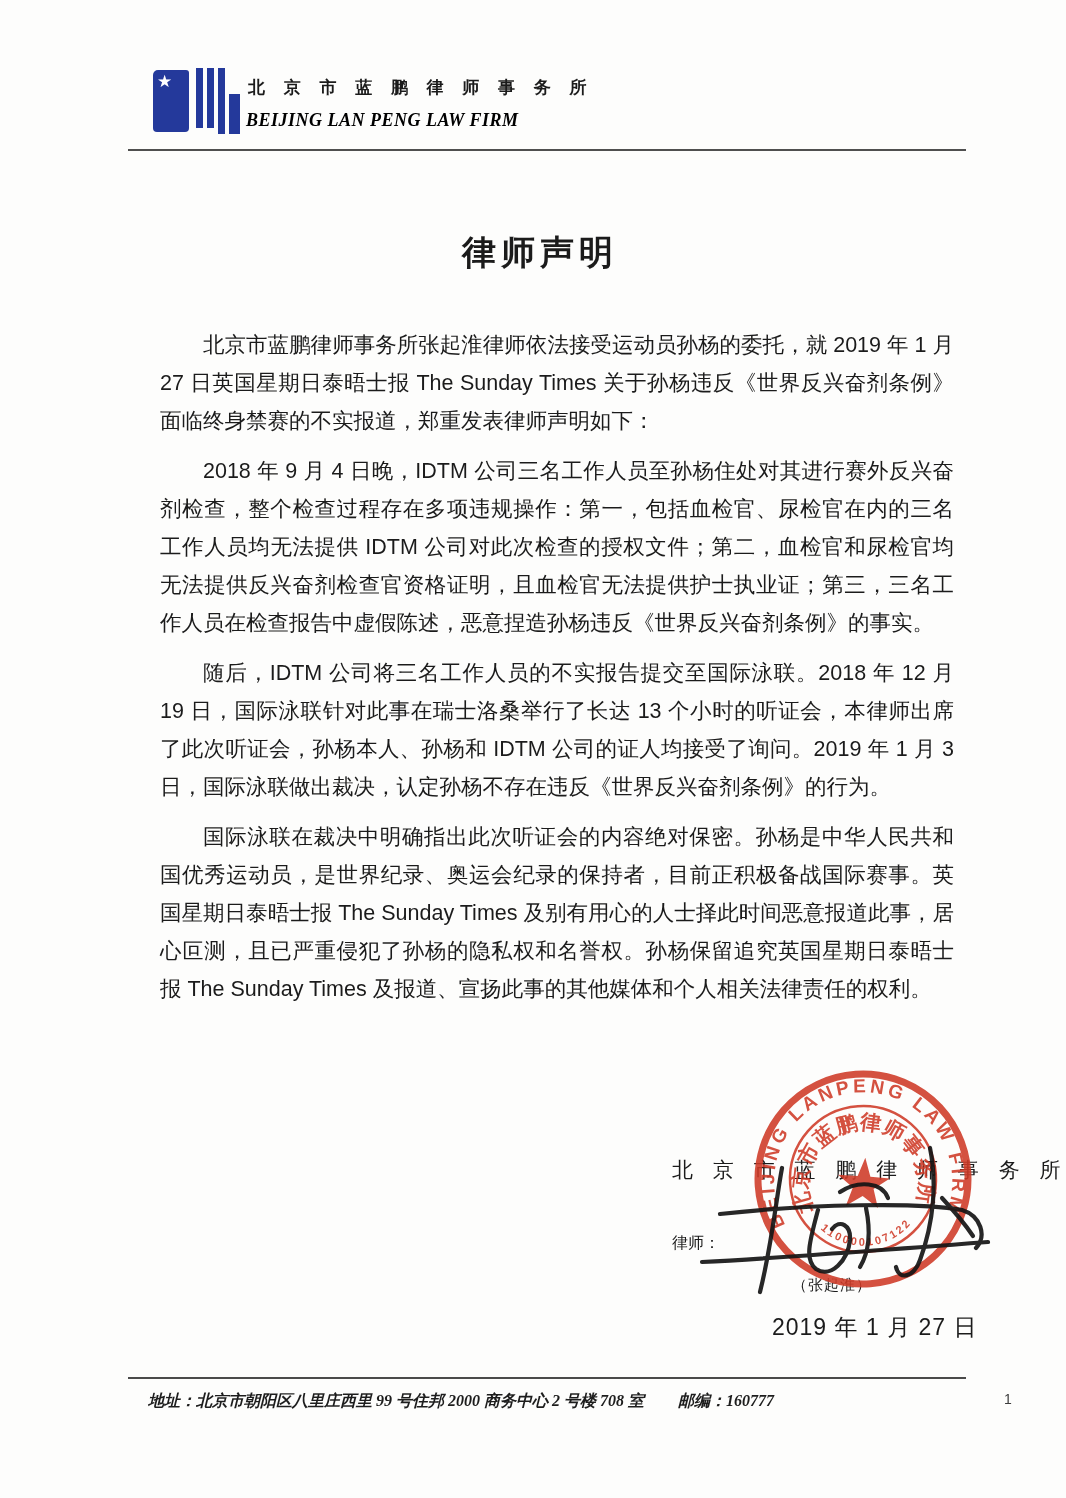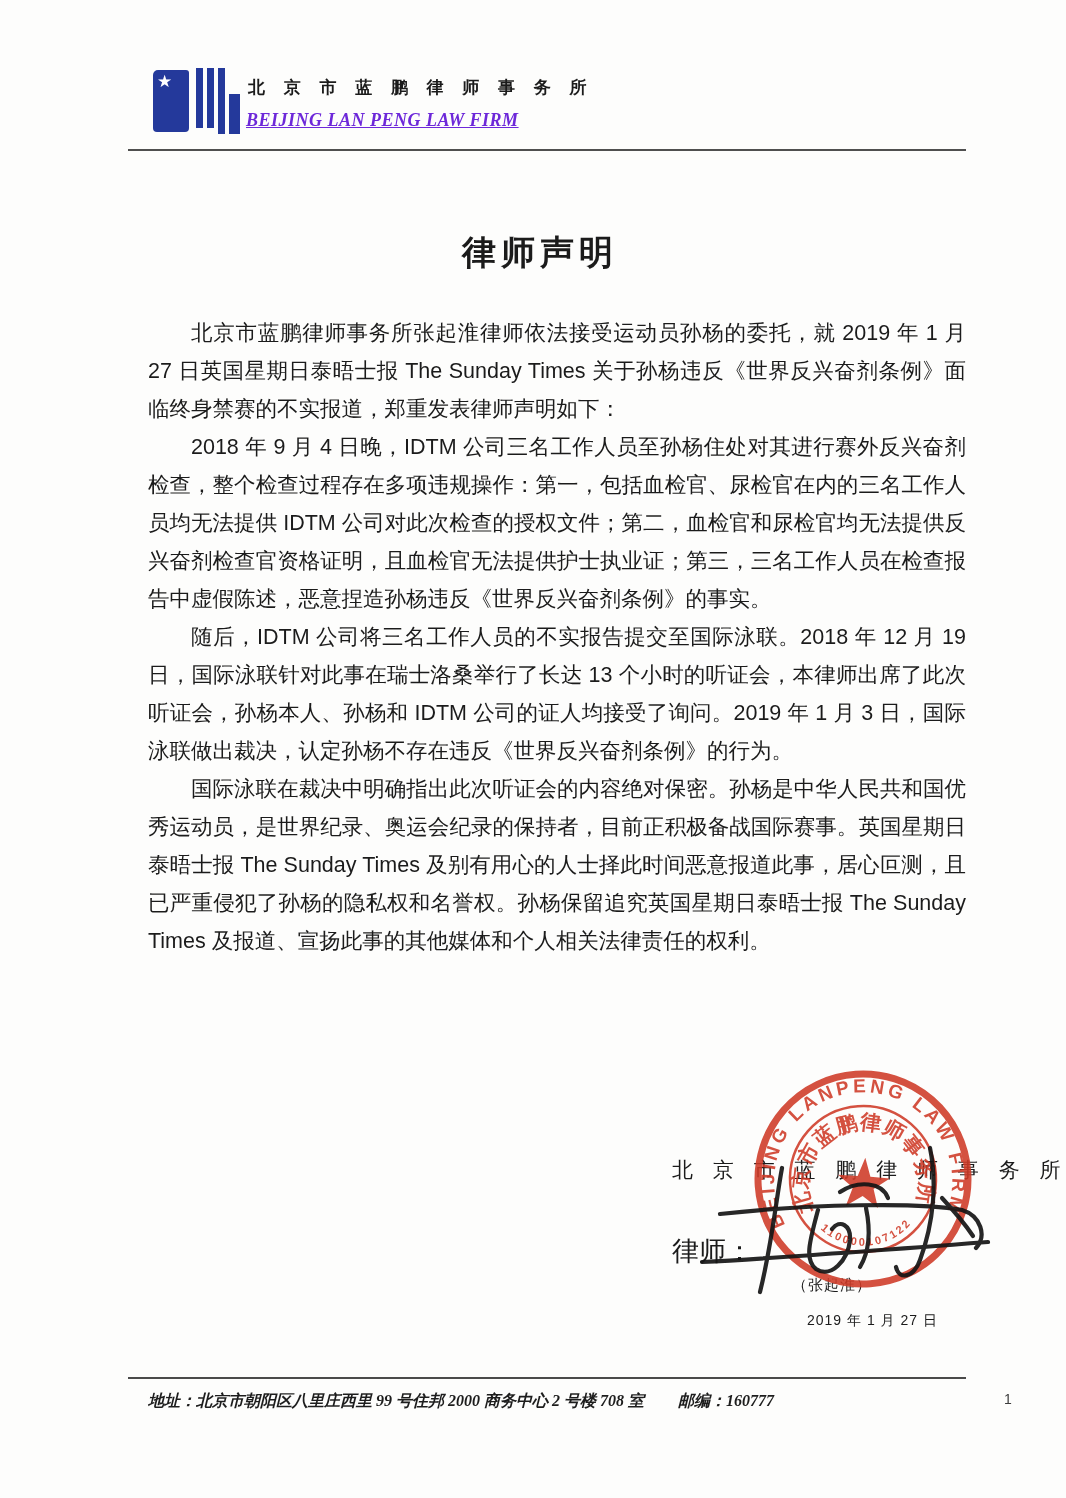--- a/index.html
+++ b/index.html
@@ -14,33 +14,33 @@
     background:#24399b; border-radius:5px 3px 4px 4px;}
   .logo .flag .star{position:absolute; left:4px; top:3px; color:#ffffff; font-size:17px; line-height:17px;}
   .logo .bar{position:absolute; top:0; background:#24399b;}
   .logo .b1{left:43px; width:7px; height:60px;}
   .logo .b2{left:54px; width:7px; height:60px;}
   .logo .b3{left:65px; width:7px; height:66px;}
   .logo .b4{left:76px; width:11px; height:40px; top:26px;}
   .firm-zh{position:absolute; left:248px; top:76px; font-size:17px; font-weight:700;
     letter-spacing:7px;}
   .firm-en{position:absolute; left:246px; top:110px; font-size:18px; font-weight:600;
-    font-style:italic; font-family:"Liberation Serif", serif; letter-spacing:0.5px; color:#6d28d9;text-decoration:underline;}
+    font-style:italic; font-family:"Liberation Serif", serif; letter-spacing:0.5px; color:#000000;}
   .hr-top{position:absolute; left:128px; top:149px; width:838px; height:2px; background:#4f4f4f;}
   
   .doc-title{position:absolute; left:0; top:230px; width:1080px; text-align:center;
     font-size:34px; font-weight:700; letter-spacing:5px;}
   .body-text{position:absolute; left:148px; top:314px; width:818px;
     font-size:21.5px; line-height:38px; text-align:justify;}
-  .body-text p{margin:0; text-indent:2em;}
+  .body-text p{margin:12px; text-indent:2em;}
   
   .sign-firm{position:absolute; left:672px; top:1156px; font-size:21px; letter-spacing:7px; white-space:nowrap;}
-  .sign-label{position:absolute; left:672px; top:1233px; font-size:27px;}
+  .sign-label{position:absolute; left:672px; top:1233px; font-size:16px;}
   .sign-name{position:absolute; left:792px; top:1276px; font-size:15px; letter-spacing:1px;}
-  .sign-date{position:absolute; left:807px; top:1312px; font-size:14px; letter-spacing:1px;text-align:center;}
+  .sign-date{position:absolute; left:772px; top:1312px; font-size:23px; letter-spacing:1px;text-align:center;}
   .seal{position:absolute; left:748px; top:1064px; width:230px; height:230px; opacity:0.88;
     transform:rotate(-4deg); z-index:2;}
   .seal text{font-family:"Liberation Sans", sans-serif;}
   .autograph{position:absolute; left:690px; top:1140px; width:310px; height:170px; z-index:3;}
   
   .hr-bottom{position:absolute; left:128px; top:1377px; width:838px; height:2px; background:#4a4a4a;}
   .footer-line{position:absolute; left:148px; width:830px; font-size:16px; font-weight:700;
     font-style:italic; font-family:"Liberation Serif", serif; color:#1d1d1d; white-space:nowrap;}
   .f1{top:1391px;}
   .f2{top:1421px;}

